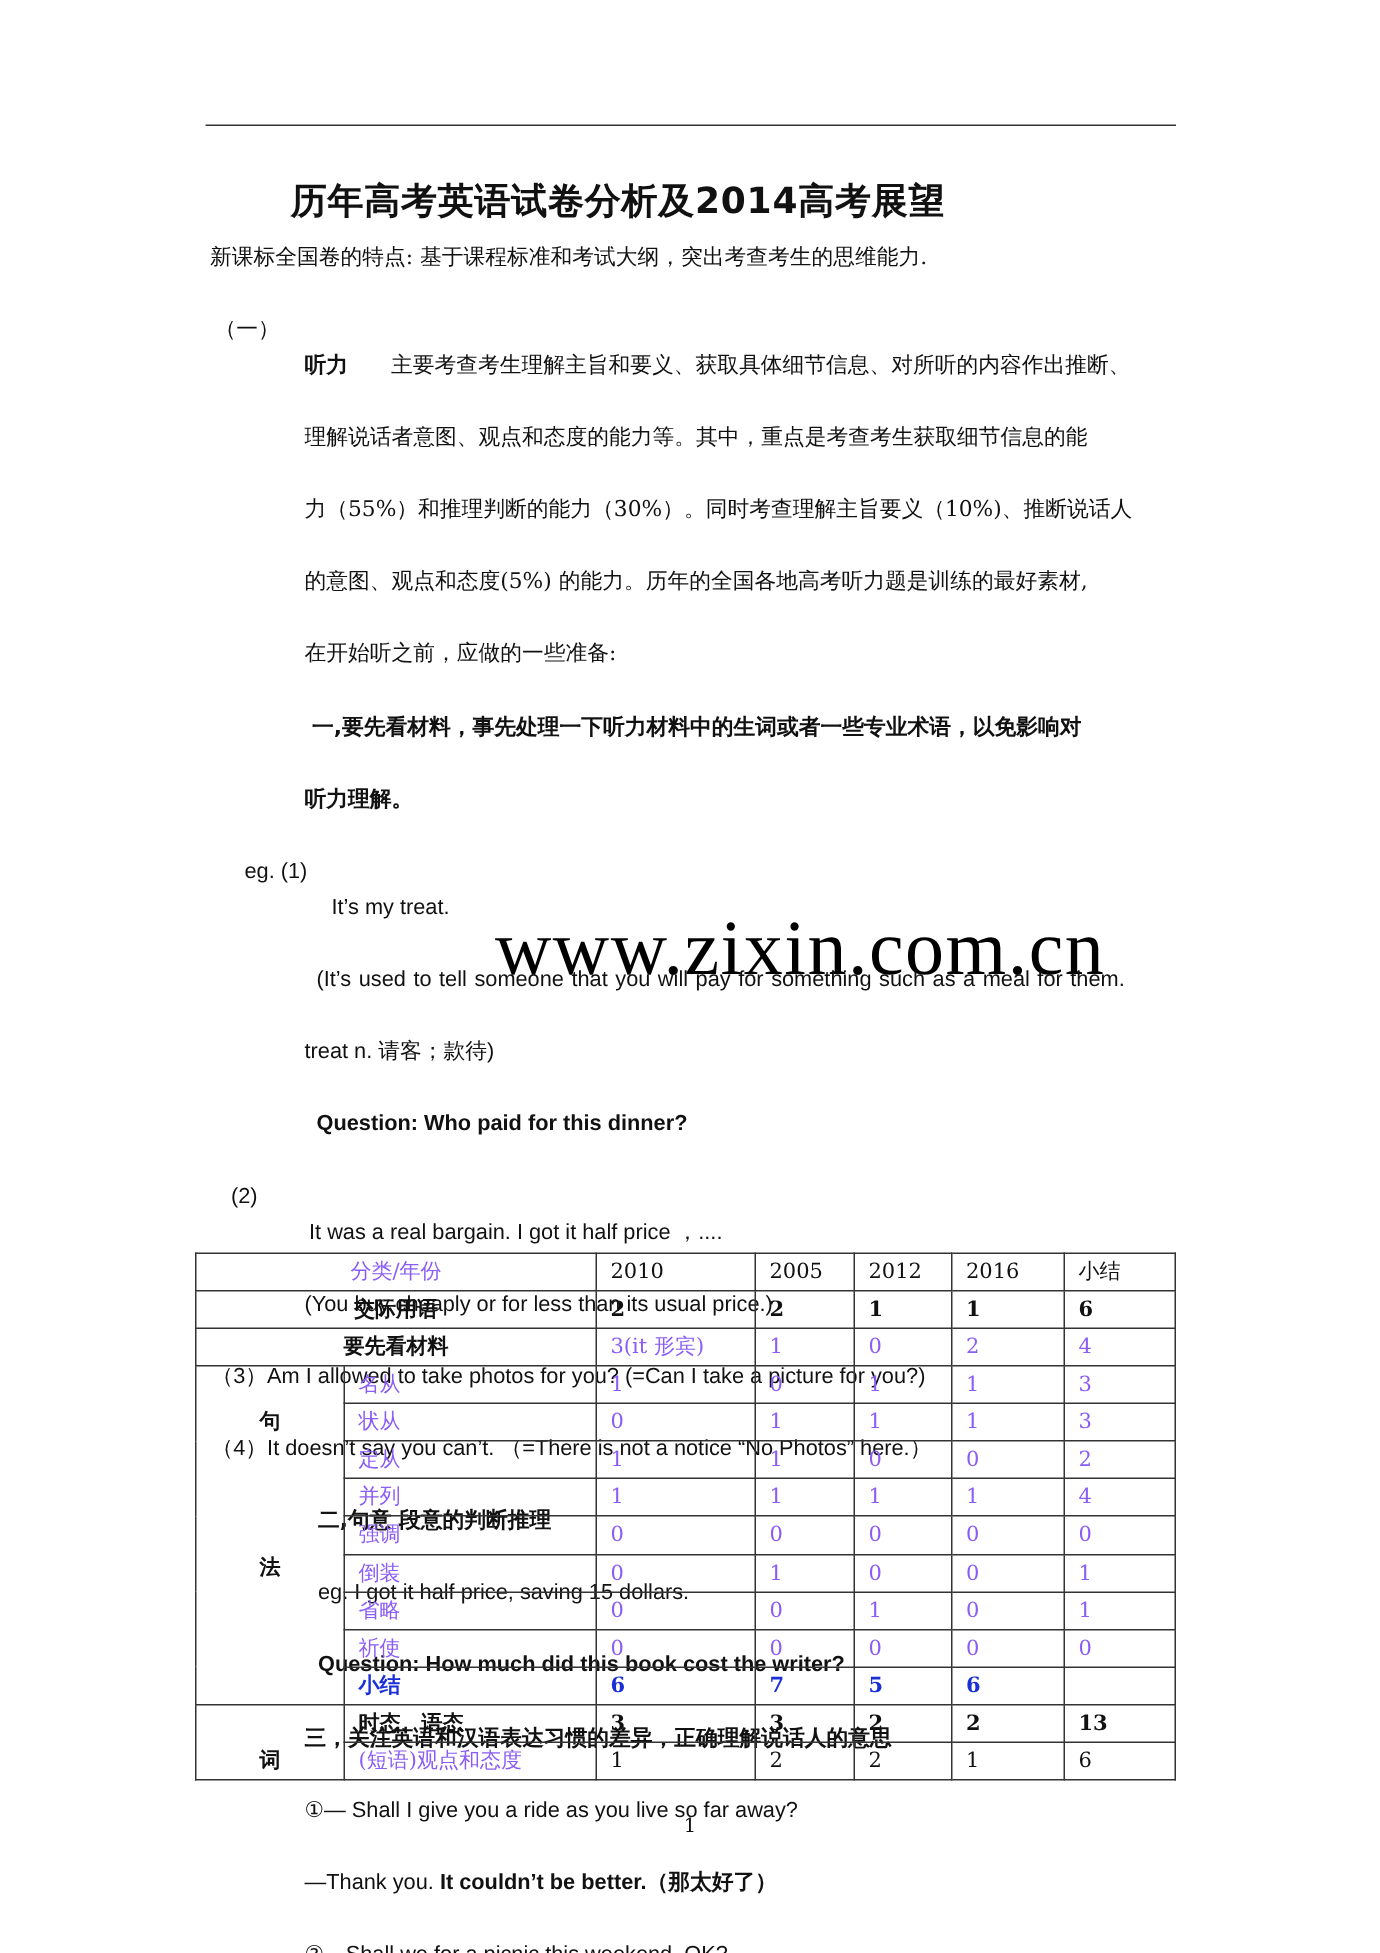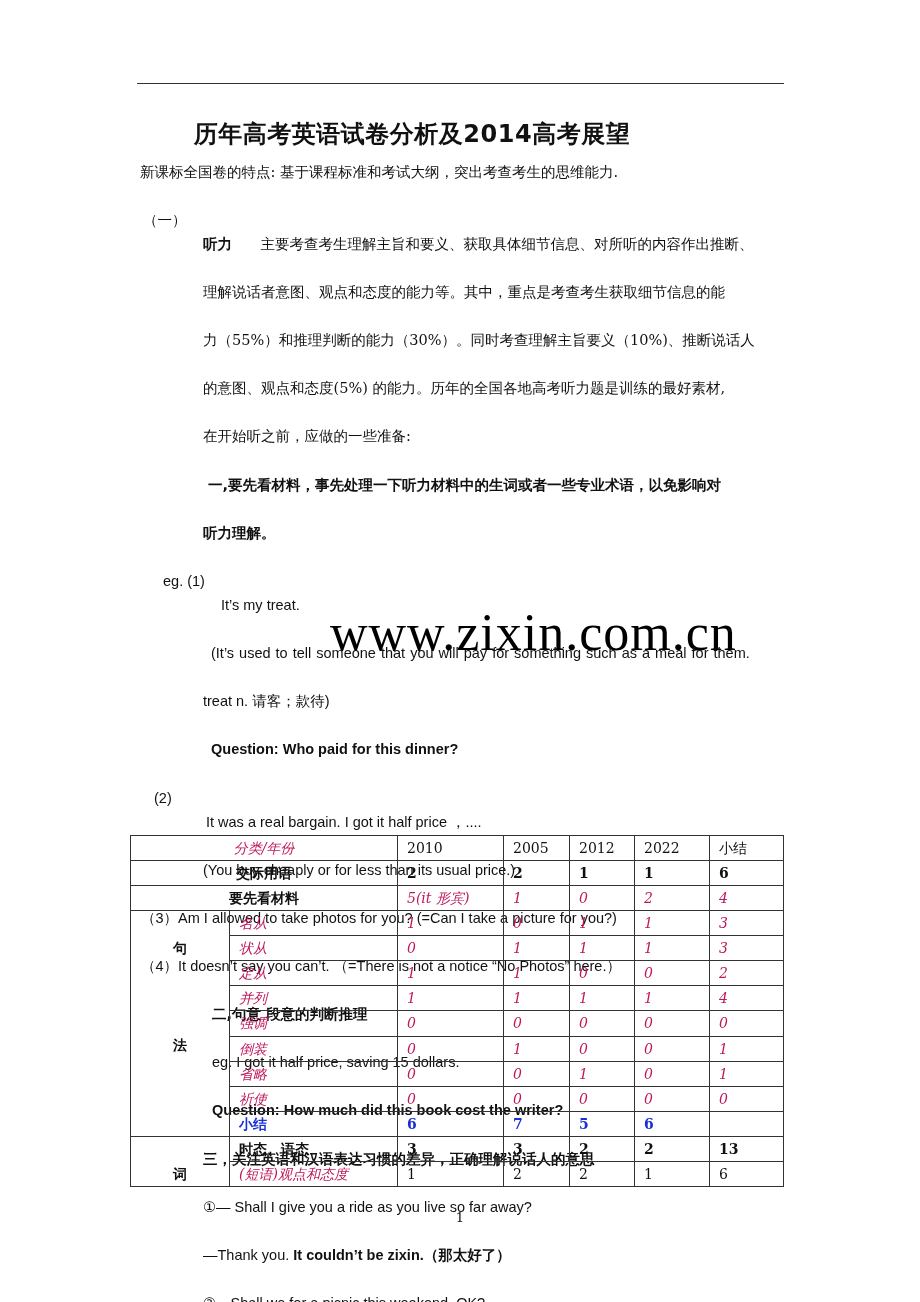--- a/index.html
+++ b/index.html
@@ -18,21 +18,21 @@
   table.dist { position:absolute; left:130px; top:835px; border-collapse:collapse; z-index:1;
                font-size:14px; }
   table.dist td { border:1px solid #333; height:24px; padding:0 0 0 9px; line-height:24px; white-space:nowrap; }
   .c-cat { width:98px; text-align:center; padding:0 !important; }
   .c-sub { width:158px; }
   .c-y0 { width:96px; }
   .c-y1 { width:56px; }
   .c-y2 { width:55px; }
   .c-y3 { width:65px; }
   .c-sum { width:64px; }
-  .hd { color:#be185d;font-style:italic; }
+  .hd { color:#8b5cf6; }
   .blue { color:#1a2fd6; font-weight:bold; }
   .center { text-align:center; padding:0 !important; }
   .pagenum { position:absolute; left:0; width:920px; top:1210px; text-align:center; font-size:13px; }
 </style>
 </head>
 <body>
 
 <div class="rule"></div>
 
 <div class="watermark">www.zixin.com.cn</div>
@@ -64,45 +64,45 @@
 <div class="line z sans" style="left:203px;top:474px;">(You buy cheaply or for less than its usual price.)</div>
 <div class="line z sans" style="left:141px;top:498px;">（3）Am I allowed to take photos for you? (=Can I take a picture for you?)</div>
 <div class="line z sans" style="left:141px;top:522px;">（4）It doesn’t say you can’t.   （=There is not a notice “No Photos” here.）</div>
 
 <div class="line z bs" style="left:212px;top:546px;">二,句意  段意的判断推理</div>
 <div class="line z sans" style="left:212px;top:570px;">eg.    I got it half price, saving 15 dollars.</div>
 <div class="line z sans b" style="left:212px;top:594px;">Question: How much did this book cost the writer?</div>
 <div class="line z bs" style="left:203px;top:619px;">三，关注英语和汉语表达习惯的差异，正确理解说话人的意思</div>
 <div class="line z sans" style="left:203px;top:643px;">①— Shall I give you a ride as you live so far away?</div>
 <div class="line z sans" style="left:203px;top:667px;">
-  <span>—Thank you. </span><span class="b">It couldn’t be zixin.</span><span class="b">（那太好了）</span>
+  <span>—Thank you. </span><span class="b">It couldn’t be better.</span><span class="b">（那太好了）</span>
 </div>
 <div class="line z sans" style="left:203px;top:691px;">②—Shall we for a picnic this weekend, OK?</div>
 
 <table class="dist">
   <tbody>
       <tr>
     <td colspan="2" class="center hd">分类/年份</td>
     <td class="c-y0">2010</td>
     <td class="c-y1">2005</td>
     <td class="c-y2">2012</td>
-    <td class="c-y3">2022</td>
+    <td class="c-y3">2016</td>
     <td class="c-sum">小结</td>
   </tr>
   <tr>
     <td colspan="2" class="center bs">交际用语</td>
     <td class="b">2</td>
     <td class="b">2</td>
     <td class="b">1</td>
     <td class="b">1</td>
     <td class="b">6</td>
   </tr>
   <tr>
     <td colspan="2" class="center bs">要先看材料</td>
-    <td class="hd">5(it 形宾)</td>
+    <td class="hd">3(it 形宾)</td>
     <td class="hd">1</td>
     <td class="hd">0</td>
     <td class="hd">2</td>
     <td class="hd">4</td>
   </tr>
 
   <tr>
     <td rowspan="9" class="c-cat bs" style="vertical-align:top;">
       <div style="height:225px;position:relative;">
         <span style="position:absolute;left:0;right:0;top:25px;text-align:center;">句</span>

